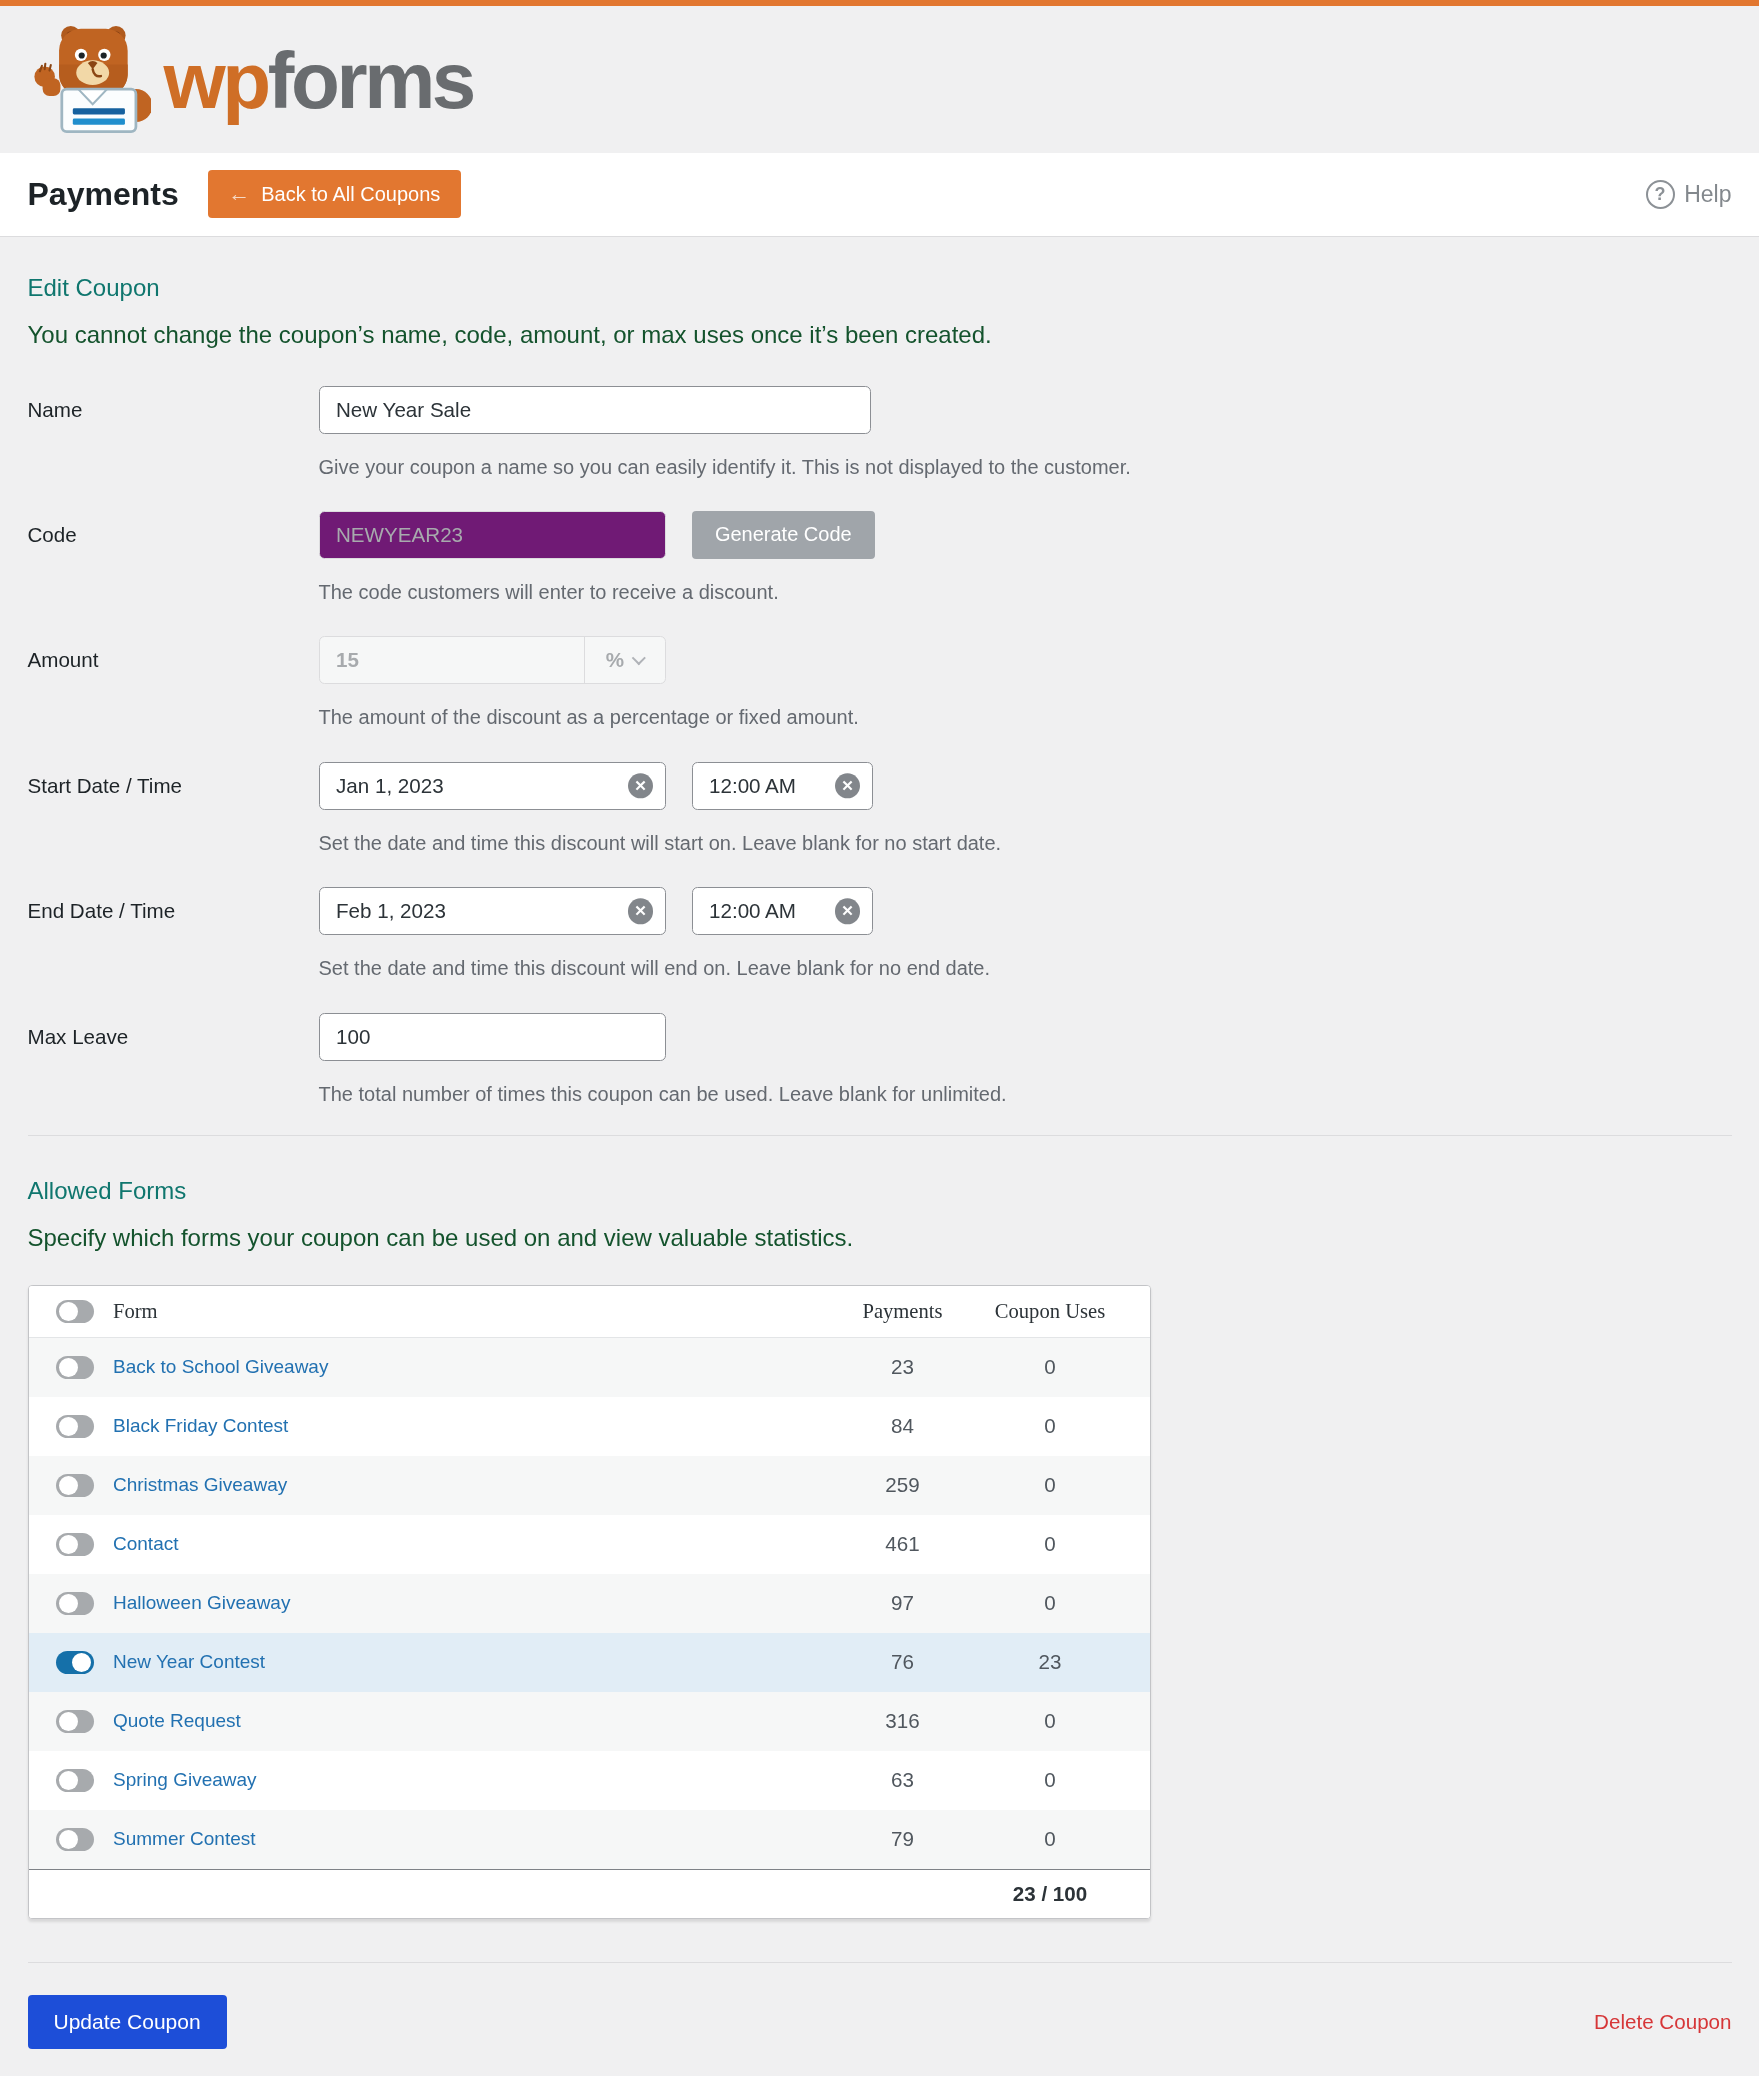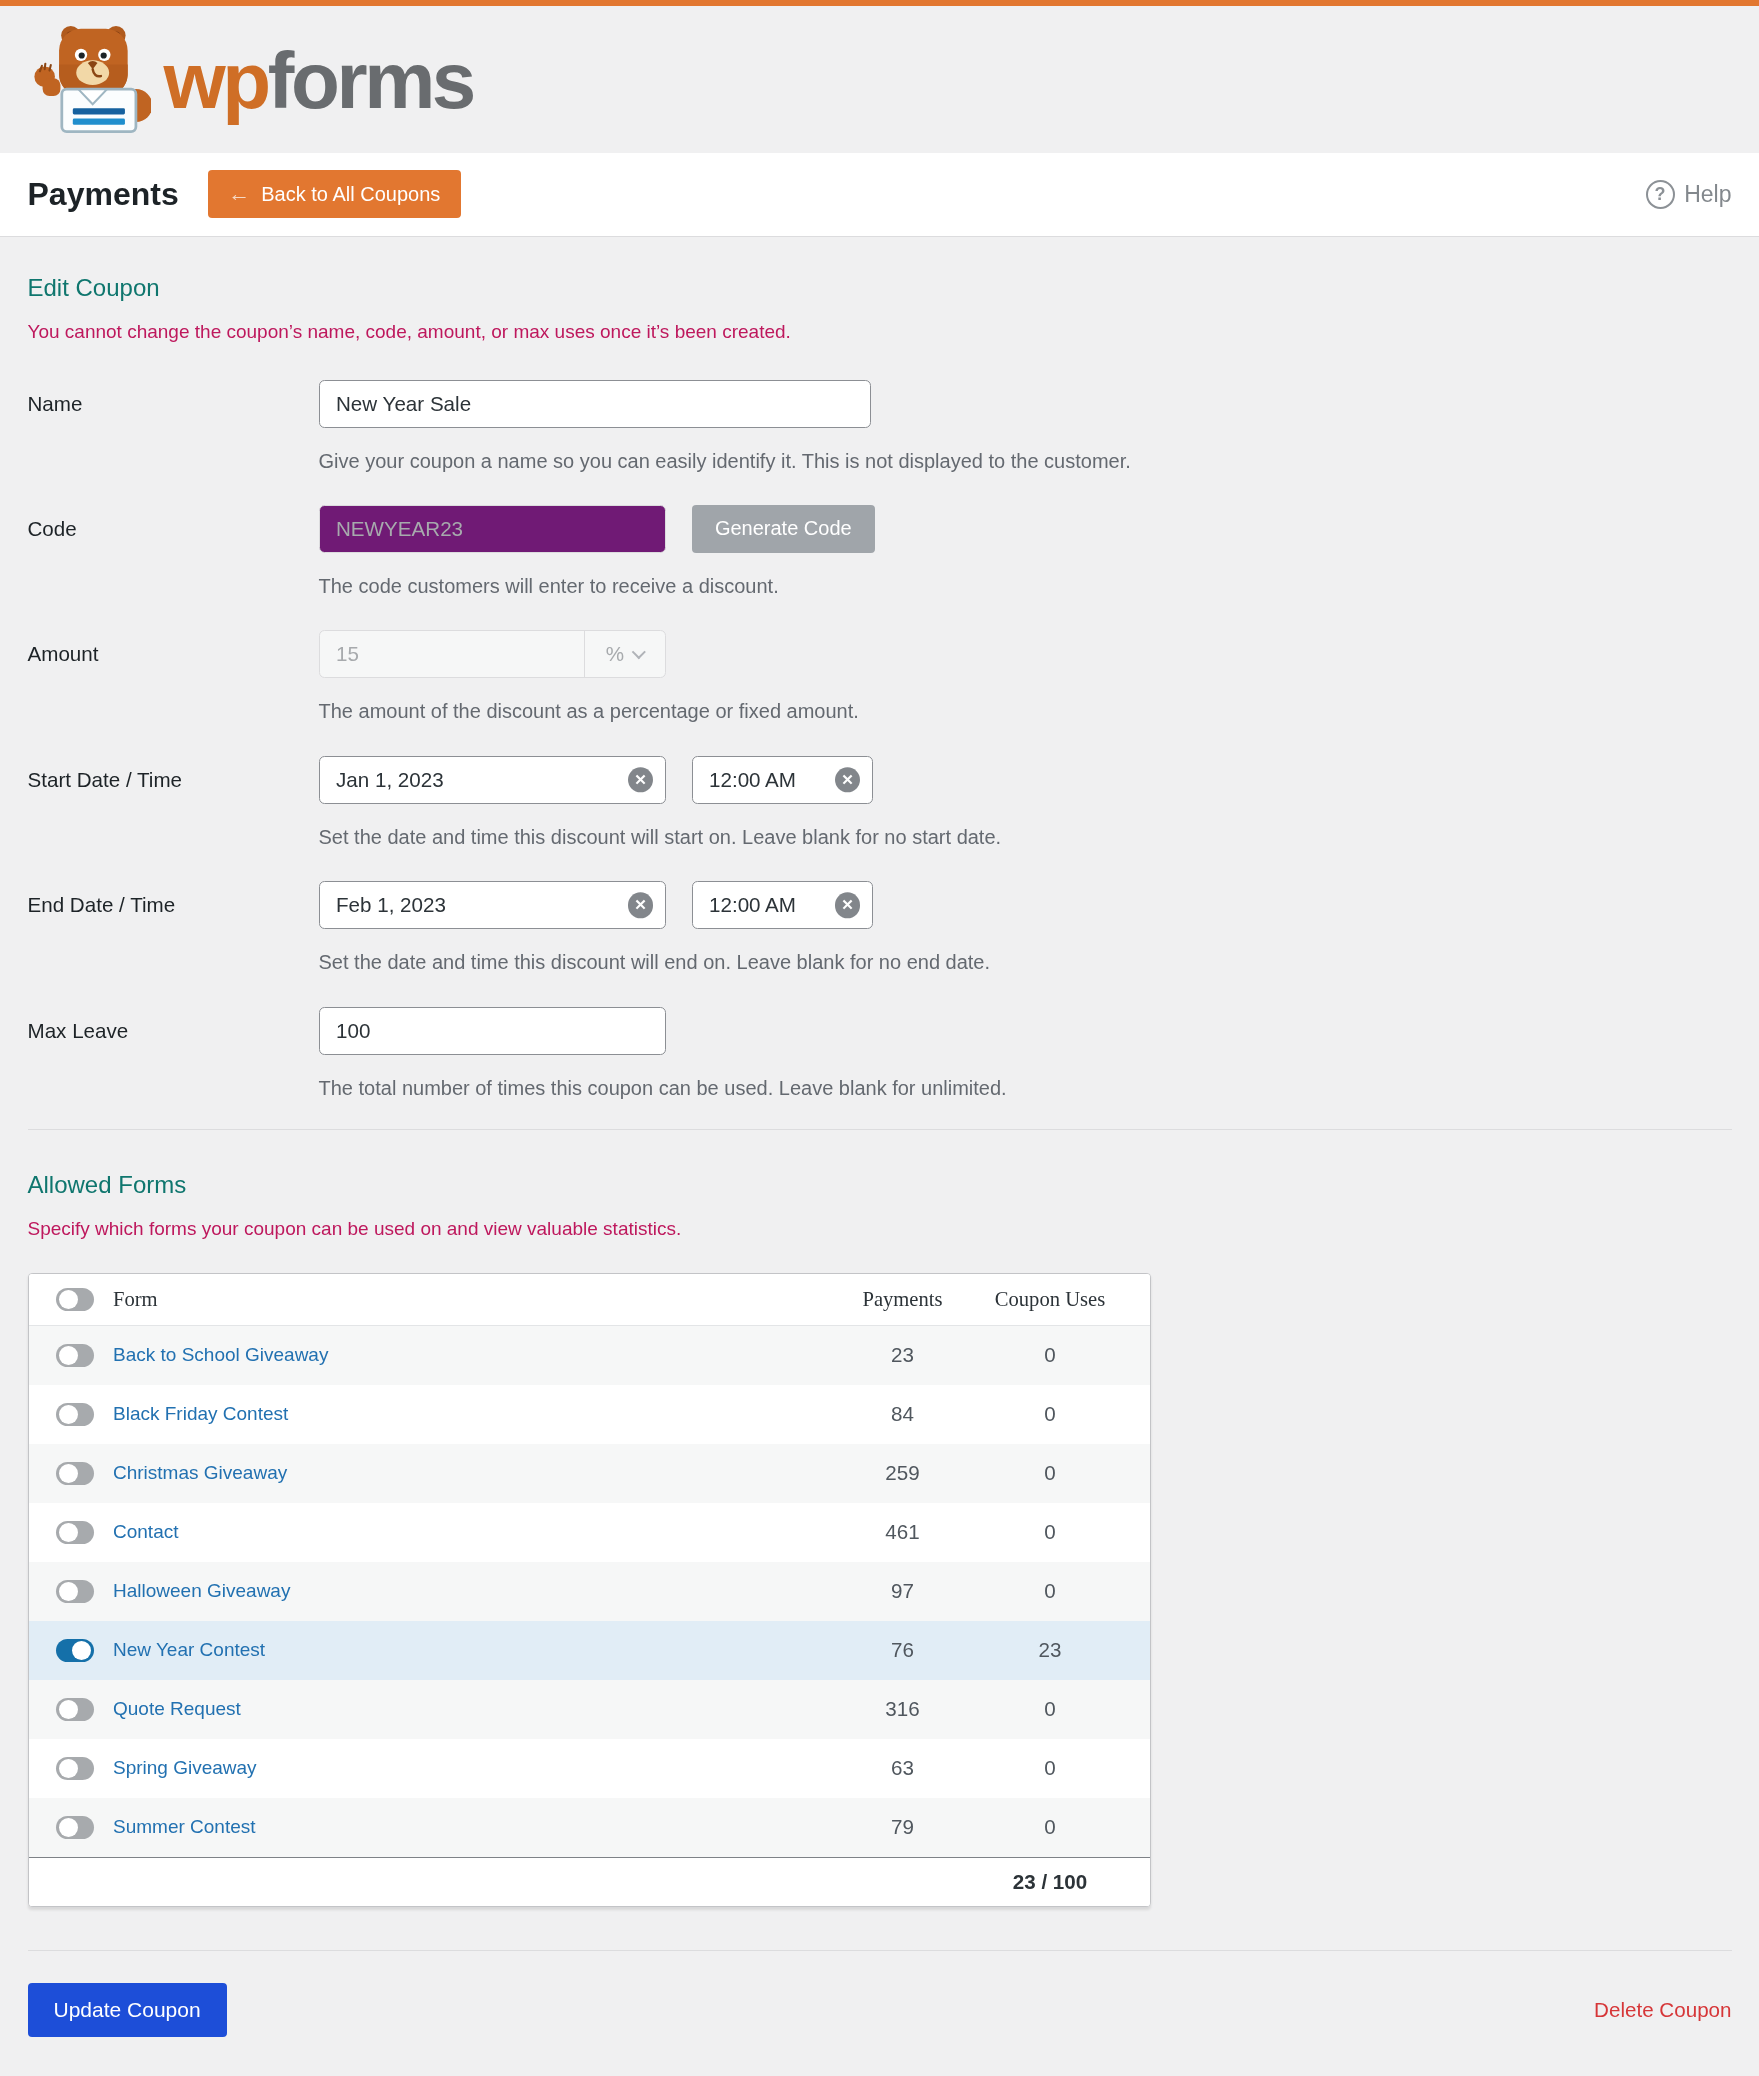--- a/index.html
+++ b/index.html
@@ -33,21 +33,21 @@
     width: 29px; height: 29px; border: 2.1px solid #8c9196; border-radius: 50%;
     display: inline-flex; align-items: center; justify-content: center;
     font-size: 18px; font-weight: bold; color: #8c9196;
   }
   .help-label { font-size: 23px; color: #83888d; }
 
   
   .content { padding: 0 27.5px; }
   .section-title { font-size: 24px; font-weight: normal; color: #0f766e; }
   .edit-title { padding-top: 37px; }
-  .section-desc { font-size: 19px; color: #be185d; margin-top: 19px; }
+  .section-desc { font-size: 24px; color: #14532d; margin-top: 19px; }
   .fields { margin-top: 37px; }
 
   .frow { display: flex; align-items: flex-start; }
   .frow + .frow { margin-top: 32px; }
   .flabel { width: 291px; line-height: 48px; font-size: 20.6px; color: #1d2327; }
   .fctrl { }
   .controls { display: flex; gap: 26px; align-items: center; }
   .fhelp { margin-top: 22px; font-size: 20px; color: #646970; line-height: 23.4px; }
 
   .tin {
@@ -60,21 +60,21 @@
   .tin::placeholder { color: #a7aaad; }
 
   .gen-btn {
     height: 48px; padding: 0 23.4px; border: none; border-radius: 4.1px; cursor: pointer;
     background: #a0a5aa; color: #fff; font-size: 20px; font-family: inherit;
   }
 
   
   .amount-group {
     width: 347px; height: 48px; border: 1.4px solid #dcdcde; border-radius: 5.5px;
-    background: #f6f7f7; display: flex; align-items: stretch; overflow: hidden;
+    background: #f6f7f7; display: flex; align-items: stretch; overflow: hidden; font-weight: bold;
   }
   .amount-value { flex: 1; display: flex; align-items: center; padding: 0 16.5px; font-size: 20.6px; color: #a7aaad; }
   .amount-unit {
     width: 81px; border-left: 1.4px solid #dcdcde; display: flex; align-items: center;
     justify-content: center; gap: 9.6px; font-size: 20.6px; color: #a7aaad; cursor: default;
   }
   .chev { width: 9.6px; height: 9.6px; border-right: 2.1px solid #b0b3b8; border-bottom: 2.1px solid #b0b3b8;
     transform: rotate(45deg); margin-top: -5.5px; }
 
   

